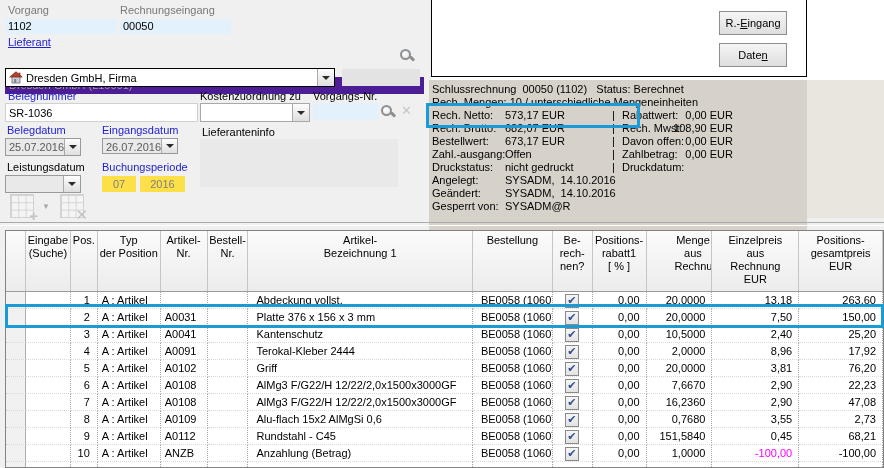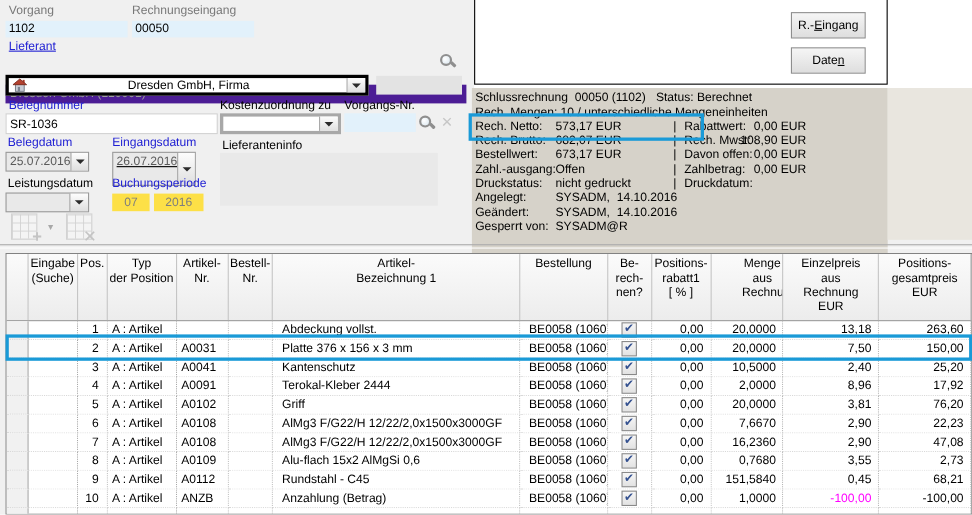--- a/index.html
+++ b/index.html
@@ -6,21 +6,21 @@
   #app{position:relative;width:884px;height:468px;background:#F0F0F0;overflow:hidden;
        font-family:"Liberation Sans","DejaVu Sans",sans-serif;font-size:11px;color:#000;}
   .abs{position:absolute;}
   .lbl{position:absolute;white-space:nowrap;}
   .lbl-gray{color:#787878;}
   .lbl-blue{color:#2121D3;}
   .link{color:#2121D3;text-decoration:underline;cursor:pointer;}
   .fld-lightblue{position:absolute;background:#E2F1FB;line-height:15px;padding-left:3px;}
   .fld-gray{position:absolute;background:#fde047;color:#7E7E7E;}
   .disp-field{position:absolute;background:#4c1d95;color:#9E9E9E;line-height:17px;padding-left:4px;margin-top:28px;}
-  .combo{position:absolute;background:#FFF;border:3px solid #000000;display:flex;align-items:center;box-sizing:border-box;text-align:center;}
+  .combo{position:absolute;background:#FFF;border:1px solid #000000;display:flex;align-items:center;box-sizing:border-box;}
   .combo .cval{flex:1;padding-left:3px;white-space:nowrap;overflow:hidden;}
   .cbtn{width:16px;align-self:stretch;background:linear-gradient(#FDFDFD,#DFDFDF);border-left:1px solid #A9A9A9;
         display:flex;align-items:center;justify-content:center;cursor:pointer;}
   .cbtn::after{content:"";border-left:4px solid transparent;border-right:4px solid transparent;border-top:4px solid #2B2B2B;}
   .datesel{position:absolute;border:1px solid #9A9A9A;display:flex;box-sizing:border-box;background:#E9E9E9;}
   .datesel .dval{flex:1;color:#5A5A5A;line-height:16px;padding-left:3px;white-space:nowrap;}
   .txtarea{position:absolute;background:#E9E9E9;}
   .mag{position:absolute;width:16px;height:16px;cursor:pointer;}
   .mag::before{content:"";position:absolute;left:1px;top:1px;width:7px;height:7px;border:2px solid #8F8F8F;border-radius:50%;
                background:radial-gradient(circle at 35% 35%,#FFFFFF,#D9E6EF);}
@@ -102,21 +102,21 @@
   <span class="mag" style="left:380px;top:104px;"></span>
   <span class="xicon" style="left:401px;top:103px;">✕</span>
 
   <div class="lbl lbl-blue" style="left:7px;top:124px;">Belegdatum</div>
   <div class="datesel" style="left:5px;top:138px;width:76px;height:18px;">
     <span class="dval">25.07.2016</span>
     <span class="cbtn"></span>
   </div>
 
   <div class="lbl lbl-blue" style="left:102px;top:124px;">Eingangsdatum</div>
-  <div class="datesel" style="left:102px;top:138px;width:76px;height:31px;text-decoration:underline;">
+  <div class="datesel" style="left:102px;top:138px;width:76px;height:16px;">
     <span class="dval">26.07.2016</span>
     <span class="cbtn"></span>
   </div>
 
   <div class="lbl" style="left:202px;top:126px;">Lieferanteninfo</div>
   <div class="txtarea" style="left:200px;top:139px;width:198px;height:48px;"></div>
 
   <div class="lbl" style="left:7px;top:161px;">Leistungsdatum</div>
   <div class="datesel" style="left:5px;top:175px;width:76px;height:18px;">
     <span class="dval"></span>

